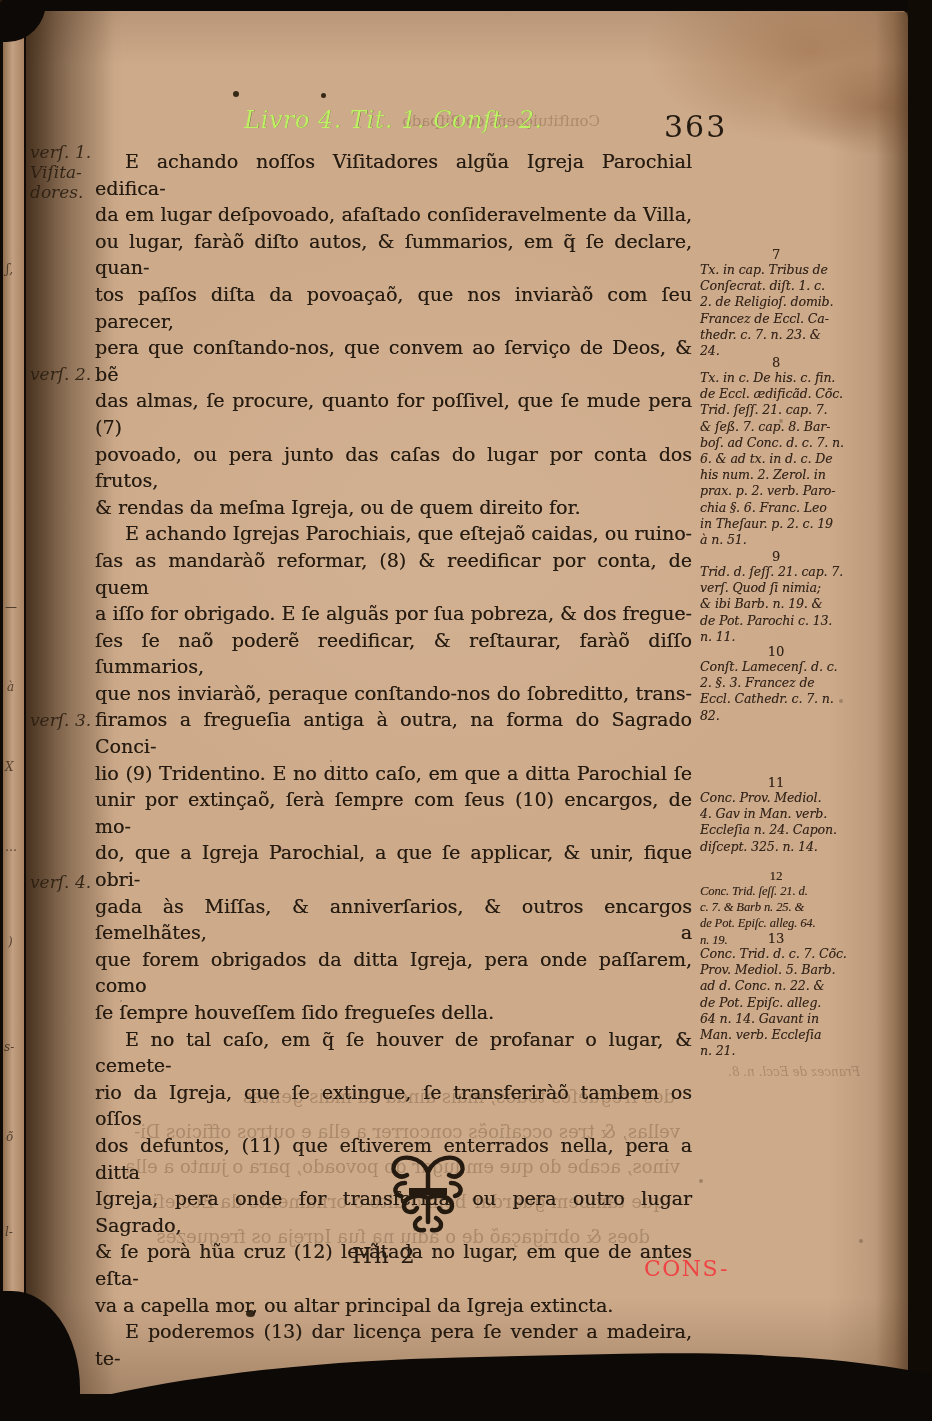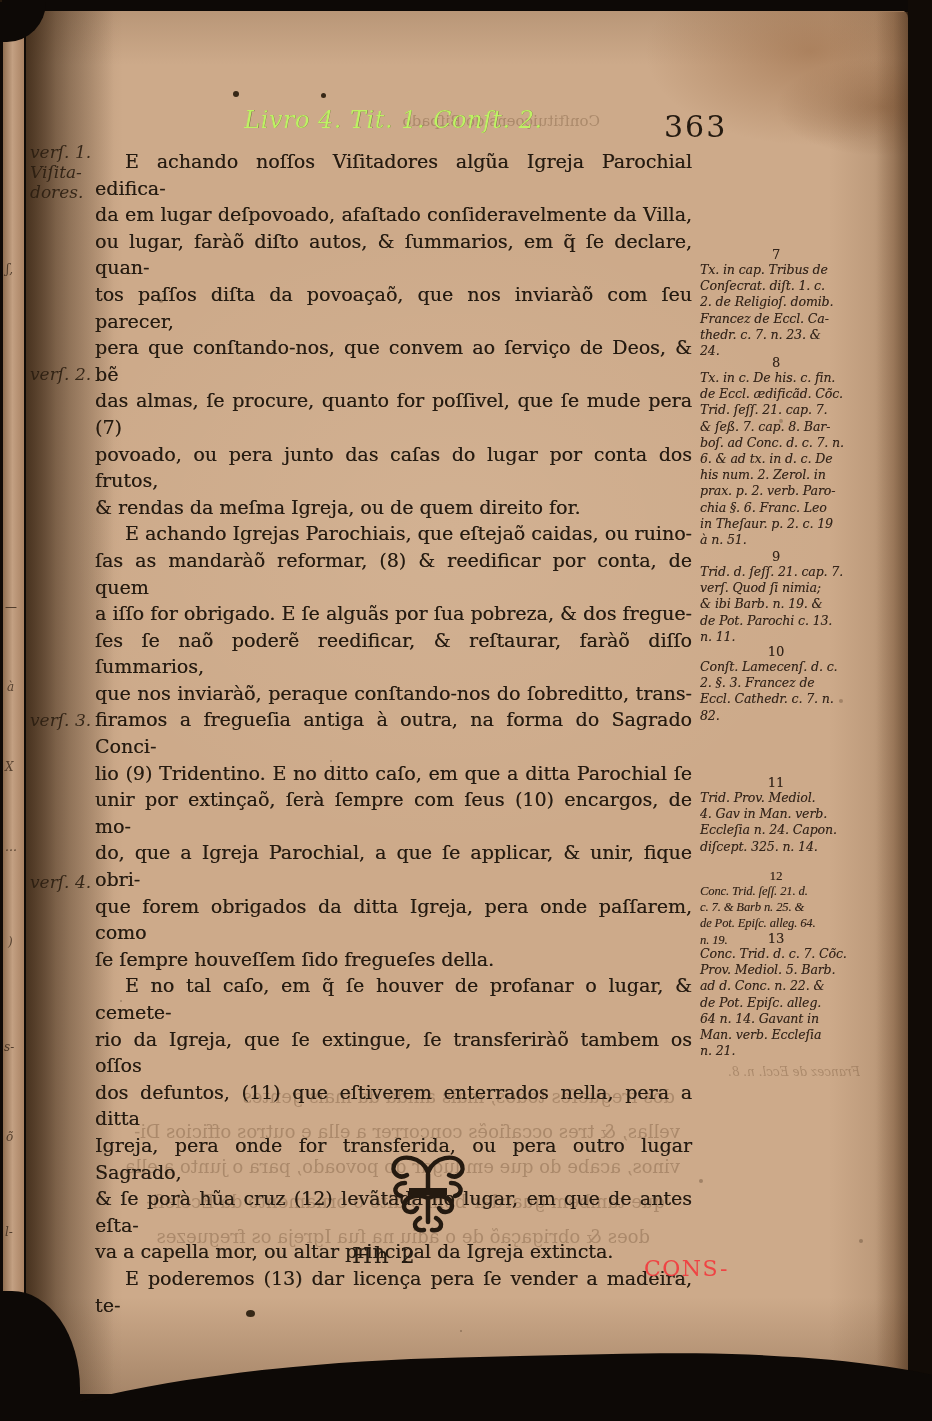--- a/index.html
+++ b/index.html
@@ -122,20 +122,21 @@
     <div>
       <div class="bl first">E achando Igrejas Parochiais, que eſtejaõ caidas, ou ruino-</div>
       <div class="bl">ſas as mandaràõ reformar, (8) &amp; reedificar por conta, de quem</div>
       <div class="bl">a iſſo for obrigado. E ſe alguãs por ſua pobreza, &amp; dos fregue-</div>
       <div class="bl">ſes ſe naõ poderẽ reedificar, &amp; reſtaurar, faràõ diſſo ſummarios,</div>
       <div class="bl">que nos inviaràõ, peraque conſtando-nos do ſobreditto, trans-</div>
       <div class="bl">firamos a fregueſia antiga à outra, na forma do Sagrado Conci-</div>
       <div class="bl">lio (9) Tridentino. E no ditto caſo, em que a ditta Parochial ſe</div>
       <div class="bl">unir por extinçaõ, ſerà ſempre com ſeus (10) encargos, de mo-</div>
       <div class="bl">do, que a Igreja Parochial, a que ſe applicar, &amp; unir, fique obri-</div>
+      <div class="bl">gada às Miſſas, &amp; anniverſarios, &amp; outros encargos ſemelhãtes, a</div>
       <div class="bl">que forem obrigados da ditta Igreja, pera onde paſſarem, como</div>
       <div class="bl end">ſe ſempre houveſſem ſido fregueſes della.</div>
     </div>
     <div>
       <div class="bl first">E no tal caſo, em q̃ ſe houver de profanar o lugar, &amp; cemete-</div>
       <div class="bl">rio da Igreja, que ſe extingue, ſe transferiràõ tambem os oſſos</div>
       <div class="bl">dos defuntos, (11) que eſtiverem enterrados nella, pera a ditta</div>
       <div class="bl">Igreja, pera onde for transferida, ou pera outro lugar Sagrado,</div>
       <div class="bl">&amp; ſe porà hũa cruz (12) levãtada no lugar, em que de antes eſta-</div>
       <div class="bl end">va a capella mor, ou altar principal da Igreja extincta.</div>
@@ -179,21 +180,21 @@
   </div>
   <div class="note" style="top:645px;">
     <div class="nnum">10</div>
     <div>Conſt. Lamecenſ. d. c.</div>
     <div>2. §. 3. Francez de</div>
     <div>Eccl. Cathedr. c. 7. n.</div>
     <div>82.</div>
   </div>
   <div class="note" style="top:776px;">
     <div class="nnum">11</div>
-    <div>Trid. Prov. Mediol.</div>
+    <div>Conc. Prov. Mediol.</div>
     <div>4. Gav in Man. verb.</div>
     <div>Eccleſia n. 24. Capon.</div>
     <div>diſcept. 325. n. 14.</div>
   </div>
   <div class="note" style="top:869px;font-family:Liberation Serif, serif;">
     <div class="nnum">12</div>
     <div>Conc. Trid. ſeſſ. 21. d.</div>
     <div>c. 7. &amp; Barb n. 25. &amp;</div>
     <div>de Pot. Epiſc. alleg. 64.</div>
     <div>n. 19.</div>

